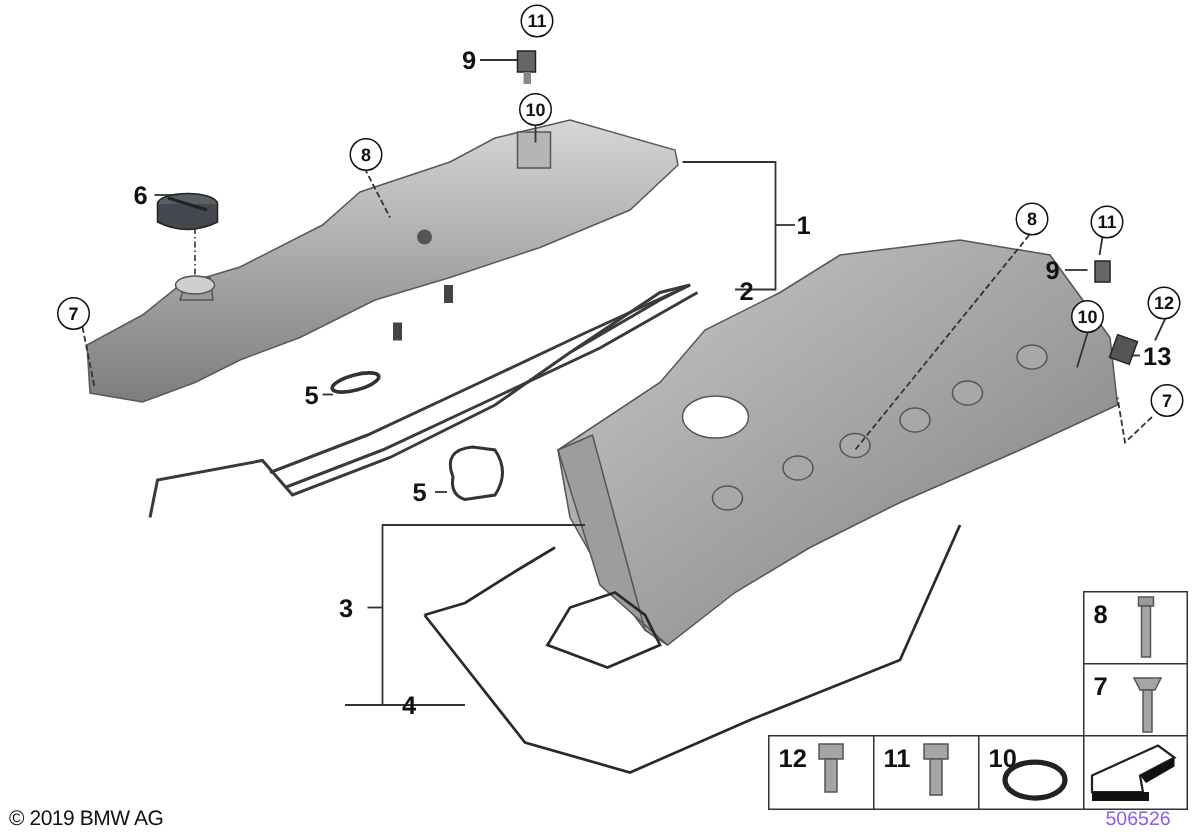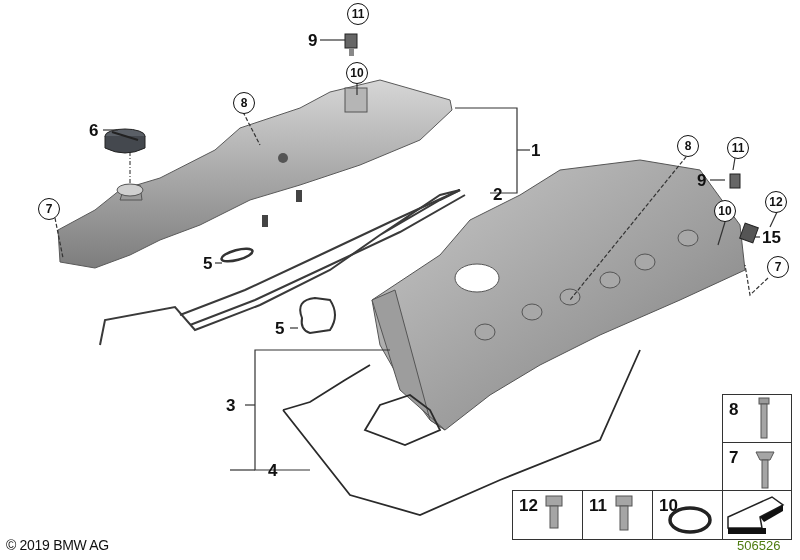--- a/index.html
+++ b/index.html
@@ -7,21 +7,21 @@
          font-family:"Liberation Sans", sans-serif; color:#111; }
   svg.diagram { position:absolute; left:0; top:0; width:800px; height:560px; }
   .label { position:absolute; font-weight:bold; font-size:17px; line-height:1;
            font-family:"Liberation Sans", sans-serif; color:#111; }
   .circle-label { position:absolute; width:22px; height:22px; border:1.6px solid #111;
                   border-radius:50%; background:#fff; font-weight:bold; font-size:12px;
                   display:flex; align-items:center; justify-content:center;
                   font-family:"Liberation Sans", sans-serif; box-sizing:border-box; }
   .copyright { position:absolute; left:6px; top:537px; font-size:14px; font-weight:normal;
                letter-spacing:-0.3px; }
-  .img-number { position:absolute; left:737px; top:538px; font-size:13px; color:#4d7c0f; }
+  .img-number { position:absolute; left:737px; top:538px; font-size:13px; color:#8b5cf6; }
   .legend-cell { position:absolute; border:1px solid #333; background:#fff; box-sizing:border-box; }
   .legend-num { position:absolute; left:6px; top:5px; font-weight:bold; font-size:17px; }
 </style>
 </head>
 <body>
 
 <svg class="diagram" viewBox="0 0 800 560">
   <defs>
     <linearGradient id="alu" x1="0" y1="0" x2="0" y2="1">
       <stop offset="0" stop-color="#d6d6d6"></stop>
@@ -128,21 +128,21 @@
 
 <div class="label" style="left:531px;top:142px">1</div>
 <div class="label" style="left:493px;top:186px">2</div>
 <div class="label" style="left:226px;top:397px">3</div>
 <div class="label" style="left:268px;top:462px">4</div>
 <div class="label" style="left:203px;top:255px">5</div>
 <div class="label" style="left:275px;top:320px">5</div>
 <div class="label" style="left:89px;top:122px">6</div>
 <div class="label" style="left:308px;top:32px">9</div>
 <div class="label" style="left:697px;top:172px">9</div>
-<div class="label" style="left:762px;top:229px">15</div>
+<div class="label" style="left:762px;top:229px">13</div>
 
 <div class="circle-label" style="left:38px;top:198px">7</div>
 <div class="circle-label" style="left:767px;top:256px">7</div>
 <div class="circle-label" style="left:233px;top:92px">8</div>
 <div class="circle-label" style="left:677px;top:135px">8</div>
 <div class="circle-label" style="left:346px;top:62px">10</div>
 <div class="circle-label" style="left:714px;top:200px">10</div>
 <div class="circle-label" style="left:347px;top:3px">11</div>
 <div class="circle-label" style="left:727px;top:137px">11</div>
 <div class="circle-label" style="left:765px;top:191px">12</div>

